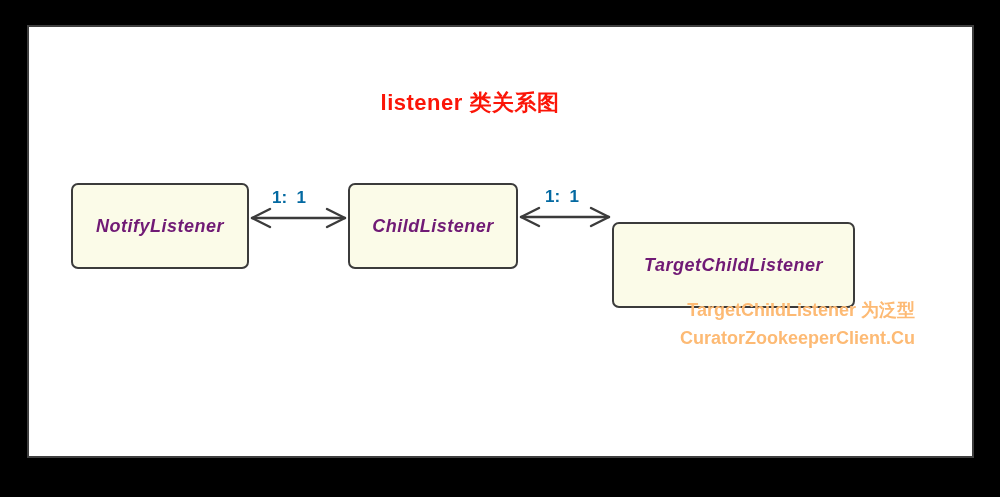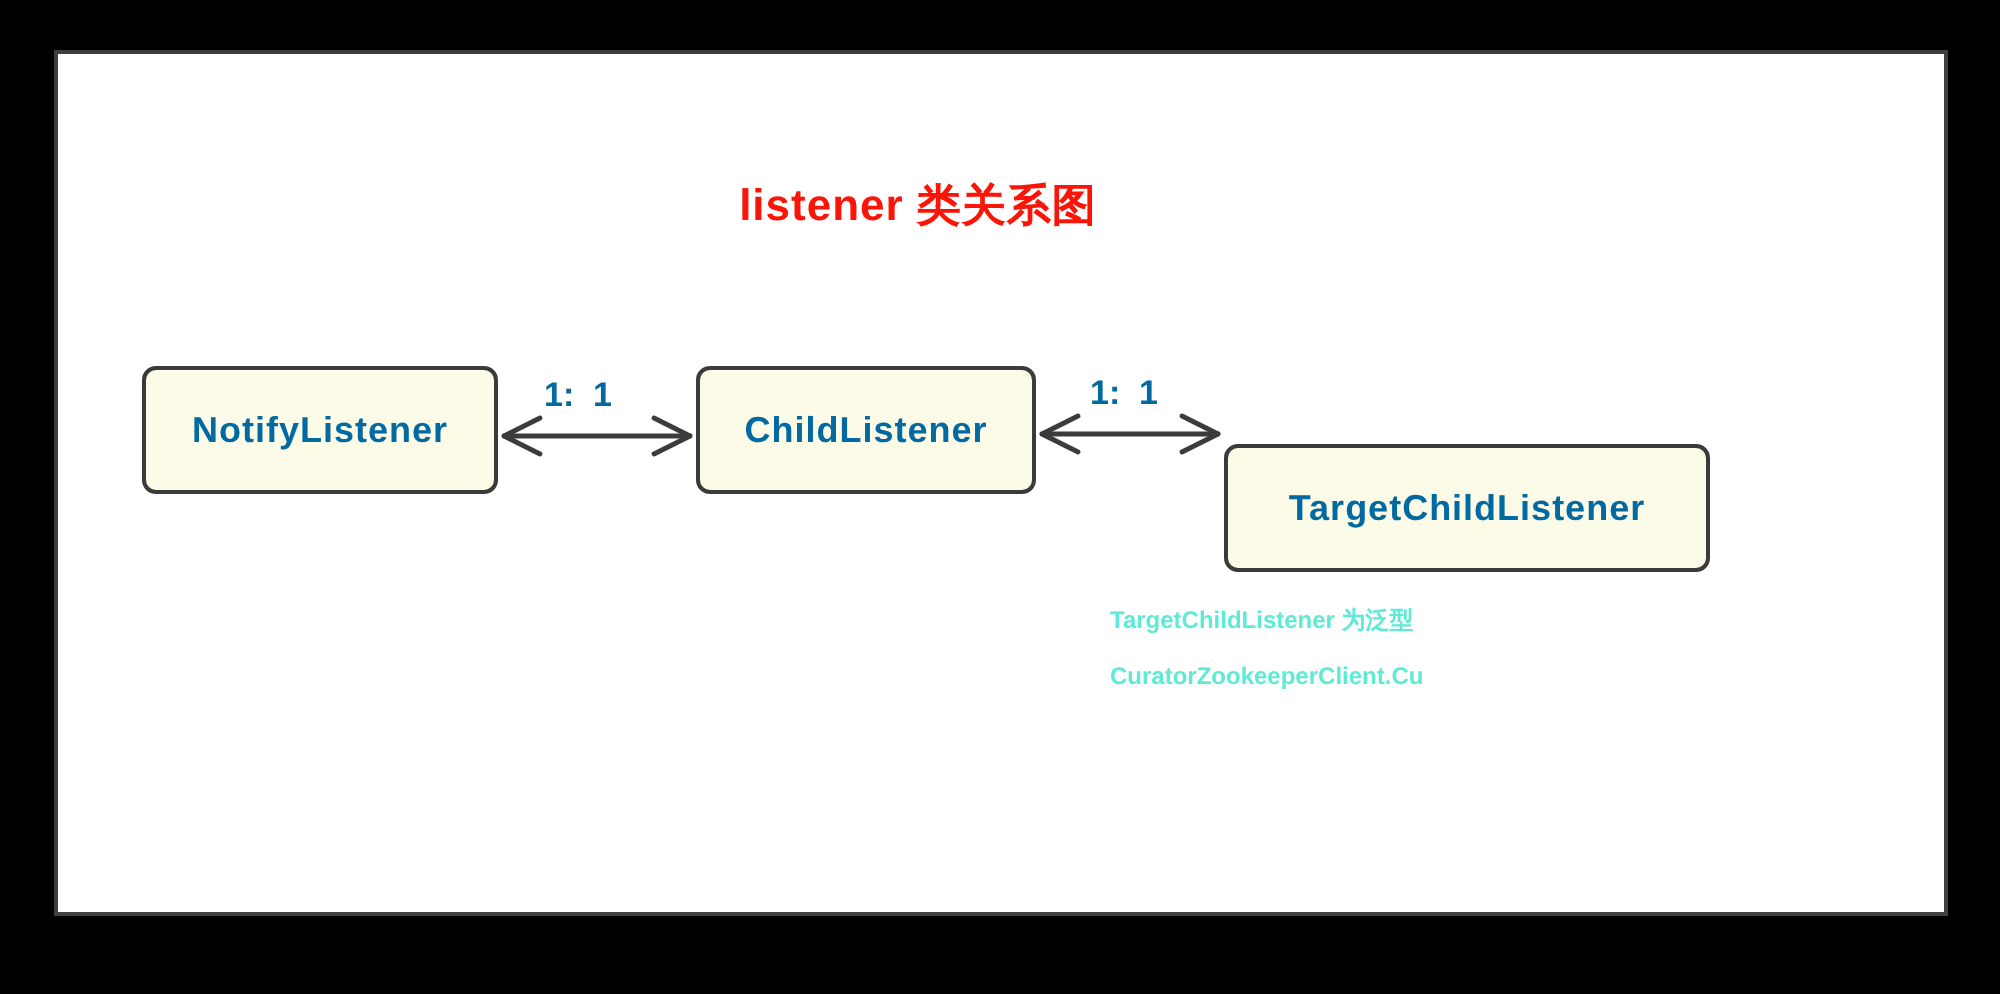--- a/index.html
+++ b/index.html
@@ -23,43 +23,44 @@
     top: 25px;
     width: 947px;
     height: 433px;
     box-sizing: border-box;
     background: #ffffff;
     border: 2px solid #3f3f3f;
   }
   .diagram-title {
     position: absolute;
     top: 88px;
-    left: 459px;
+    left: 470px;
     transform: translateX(-50%);
     font-size: 22px;
     font-weight: bold;
     color: #fb1508;
     white-space: nowrap;
     letter-spacing: 0.5px;
   }
   .node {
     position: absolute;
     box-sizing: border-box;
-    height: 64px;
+    height: 86px;
     background: #fbfbe8;
     border: 2.5px solid #3b3b3b;
     border-radius: 7px;
     display: flex;
     align-items: center;
     justify-content: center;
     font-size: 18px;
     font-weight: bold;
-    color: #0369a1;
+    color: #701a75;
     letter-spacing: 0.5px;
     white-space: nowrap;
+    font-style: italic;
   }
   .node-notify { left: 71px;  top: 183px; width: 178px; }
   .node-child  { left: 348px; top: 183px; width: 170px; }
   .node-target { left: 612px; top: 183px; width: 243px; margin-top: 39px; }
   .edge-label {
     position: absolute;
     transform: translateX(-50%);
     font-size: 17px;
     font-weight: bold;
     color: #0369a1;
@@ -74,24 +75,24 @@
     width: 1000px;
     height: 497px;
     pointer-events: none;
   }
   .note {
     position: absolute;
     left: 735px;
     top: 296px;
     transform: translateX(-50%);
     width: 360px;
-    text-align: left;
-    font-size: 12px;
+    text-align: right;
+    font-size: 18px;
     font-weight: bold;
-    color: #5eead4;
+    color: #fdba74;
     line-height: 28px;
   }
   .note .note-line { white-space: nowrap; }
 </style>
 </head>
 <body>
 
 <div class="stage">
   <div class="canvas"></div>
 

